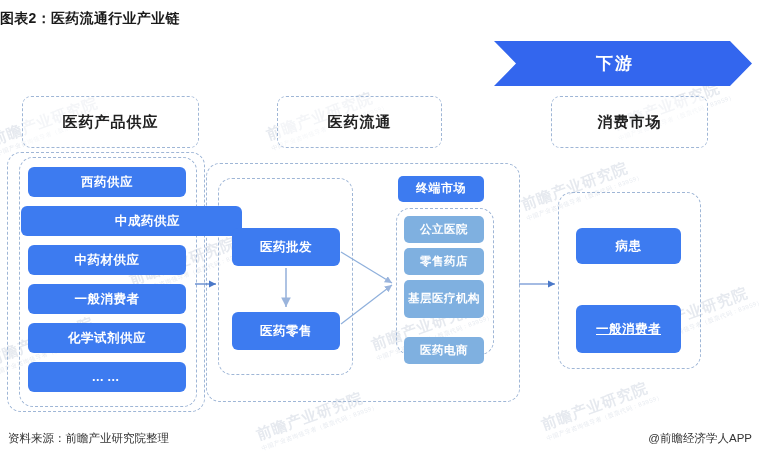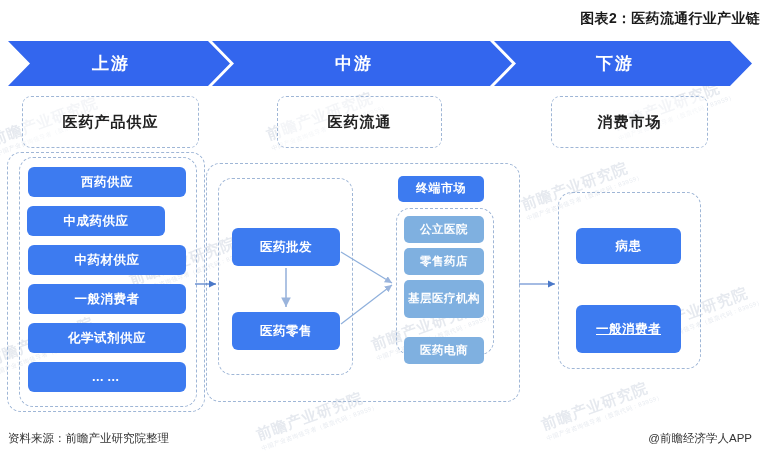--- a/index.html
+++ b/index.html
@@ -15,21 +15,21 @@
     font-family: "Liberation Sans", "DejaVu Sans", sans-serif;
     color: #222;
   }
 
   
   .title {
     position: absolute;
     top: 10px;
     left: 0;
     width: 760px;
-    text-align: right;
+    text-align: left;
     font-size: 14px;
     font-weight: bold;
     color: #1a1a1a;
     letter-spacing: 0.3px;
   }
 
   
   .banner {
     position: absolute;
     top: 41px;
@@ -116,21 +116,21 @@
     border-radius: 5px;
   }
   .node.term-head {
     background: #3d7bf0;
     font-size: 12px;
     border-radius: 5px;
   }
 
   
   .up-0 { left: 28px; top: 167px; width: 158px; height: 30px; }
-  .up-1 { left: 27px; top: 206px; width: 138px; height: 30px; }
+  .up-1 { left: 21px; top: 206px; width: 189px; height: 30px; padding-left: 32px; }
   .up-2 { left: 28px; top: 245px; width: 158px; height: 30px; }
   .up-3 { left: 28px; top: 284px; width: 158px; height: 30px; }
   .up-4 { left: 28px; top: 323px; width: 158px; height: 30px; }
   .up-5 { left: 28px; top: 362px; width: 158px; height: 30px; letter-spacing: 3px; }
 
   
   .mid-0 { left: 232px; top: 228px; width: 108px; height: 38px; }
   .mid-1 { left: 232px; top: 312px; width: 108px; height: 38px; }
 
   
@@ -214,26 +214,20 @@
 <div class="wm wm-big" style="left:640px; top:300px;">
   <span>前瞻产业研究院</span><small>中国产业咨询领导者（股票代码：83959）</small>
 </div>
 <div class="wm wm-big" style="left:540px; top:395px;">
   <span>前瞻产业研究院</span><small>中国产业咨询领导者（股票代码：83959）</small>
 </div>
 
 <div class="title">图表2：医药流通行业产业链</div>
 
 <div class="banner">
-  <div class="chev chev-1">
-    <span>上游</span>
-  </div>
-  <div class="chev chev-2">
-    <span>中游</span>
-  </div>
   <div class="chev chev-3">
     <span>下游</span>
   </div>
 </div>
 
 <div class="sec-head sec-head-up">医药产品供应</div>
 <div class="sec-head sec-head-mid">医药流通</div>
 <div class="sec-head sec-head-down">消费市场</div>
 
 <div class="dash dash-up-outer"></div>

